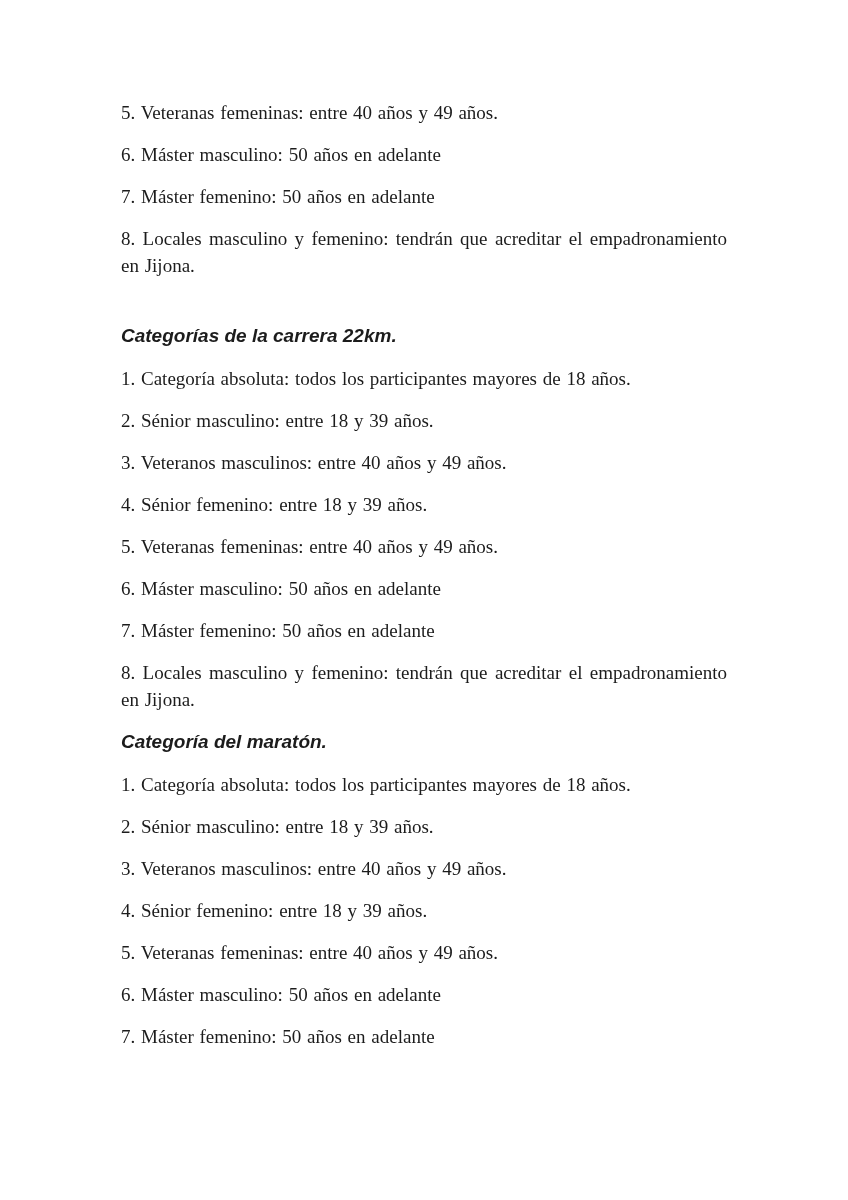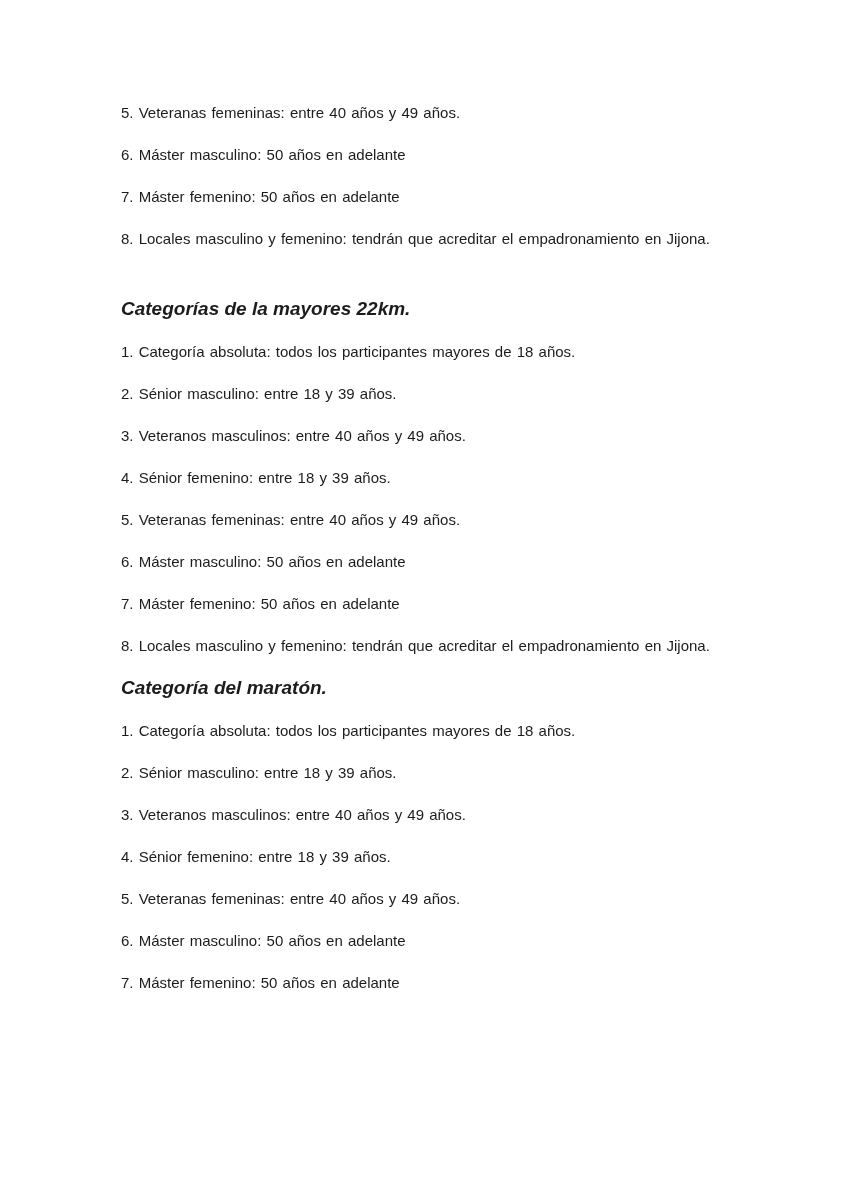--- a/index.html
+++ b/index.html
@@ -16,24 +16,25 @@
     font-family: "Liberation Sans", sans-serif;
     overflow: hidden;
     box-sizing: border-box;
   }
   .content {
     box-sizing: border-box;
     padding: 99px 121px 0 121px;
     width: 848px;
   }
   p.item {
-    font-size: 15px;
+    font-size: 19px;
     line-height: 27px;
     margin: 0 0 15px 0;
     word-spacing: 1px;
+    font-family: Liberation Serif, serif;
   }
   p.item.justify {
     text-align: justify;
     text-justify: inter-word;
   }
   h2.heading {
     font-size: 19px;
     line-height: 27px;
     margin: 0 0 16px 0;
     font-weight: bold;
@@ -47,21 +48,21 @@
 <body>
 
 <div class="page">
   <div class="content">
 
     <p class="item">5. Veteranas femeninas: entre 40 años y 49 años.</p>
     <p class="item">6. Máster masculino: 50 años en adelante</p>
     <p class="item">7. Máster femenino: 50 años en adelante</p>
     <p class="item justify">8. Locales masculino y femenino: tendrán que acreditar el empadronamiento en Jijona.</p>
 
-    <h2 class="heading gap-before">Categorías de la mayores 22km.</h2>
+    <h2 class="heading gap-before">Categorías de la carrera 22km.</h2>
     <p class="item">1. Categoría absoluta: todos los participantes mayores de 18 años.</p>
     <p class="item">2. Sénior masculino: entre 18 y 39 años.</p>
     <p class="item">3. Veteranos masculinos: entre 40 años y 49 años.</p>
     <p class="item">4. Sénior femenino: entre 18 y 39 años.</p>
     <p class="item">5. Veteranas femeninas: entre 40 años y 49 años.</p>
     <p class="item">6. Máster masculino: 50 años en adelante</p>
     <p class="item">7. Máster femenino: 50 años en adelante</p>
     <p class="item justify">8. Locales masculino y femenino: tendrán que acreditar el empadronamiento en Jijona.</p>
 
     <h2 class="heading">Categoría del maratón.</h2>

